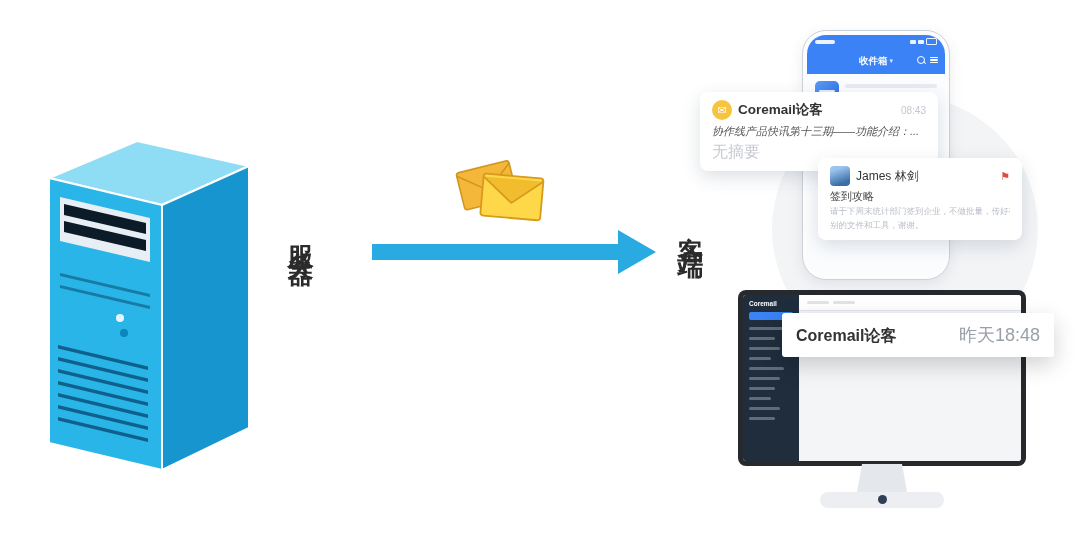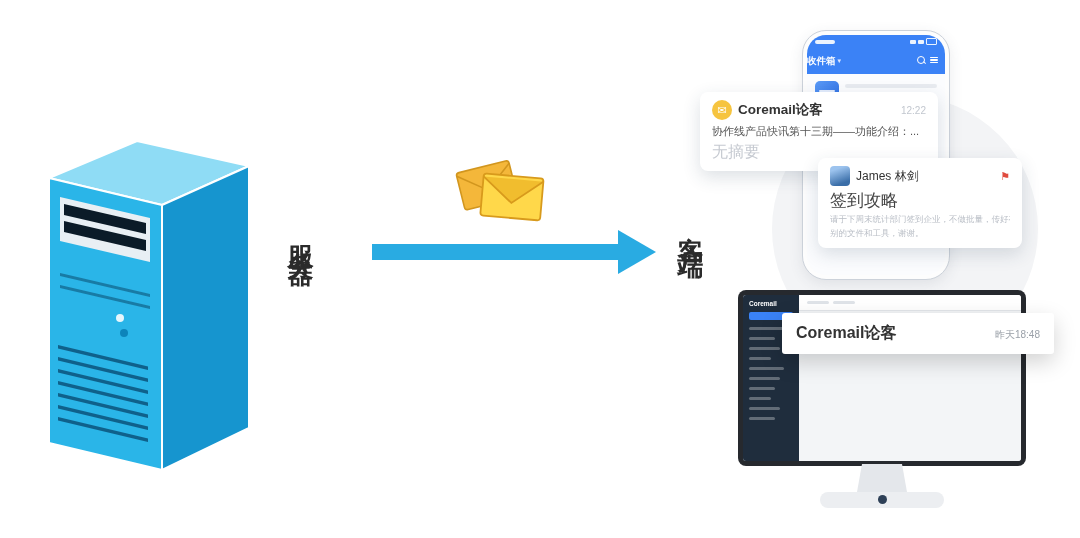--- a/index.html
+++ b/index.html
@@ -26,21 +26,21 @@
   
   .phone{position:absolute;left:802px;top:30px;width:148px;height:250px;background:#fdfdfd;
     border:1.5px solid #ccd2da;border-radius:24px;padding:4px;box-sizing:border-box;z-index:2;
     box-shadow:0 4px 14px rgba(60,70,90,.10);}
   .screen{width:100%;height:100%;border-radius:19px;overflow:hidden;background:#fbfcfe;position:relative;}
   .statusbar{height:13px;background:#3b82f6;display:flex;align-items:center;padding:0 8px;}
   .sb-time{width:20px;height:4px;background:rgba(255,255,255,.9);border-radius:2px;}
   .sb-right{margin-left:auto;display:flex;gap:2px;align-items:center;}
   .sb-ico{width:6px;height:4px;background:rgba(255,255,255,.9);border-radius:1px;}
   .sb-batt{width:9px;height:5px;border:1px solid rgba(255,255,255,.9);border-radius:1px;}
-  .navbar{height:26px;background:#3b82f6;display:flex;align-items:center;
+  .navbar{height:26px;background:#3b82f6;display:flex;align-items:center;justify-content:center;
     position:relative;color:#fff;}
   .nav-title{font-size:9.5px;font-weight:bold;color:#fff;}
   .nav-caret{font-size:7px;margin-left:2px;color:#dbe7ff;}
   .nav-icons{position:absolute;right:7px;top:8px;display:flex;gap:5px;align-items:center;}
   .ico-search{width:6px;height:6px;border:1.3px solid #fff;border-radius:50%;position:relative;}
   .ico-search::after{content:"";position:absolute;left:5px;top:5px;width:3px;height:1.3px;background:#fff;transform:rotate(45deg);}
   .ico-menu{width:8px;height:7px;display:flex;flex-direction:column;justify-content:space-between;}
   .ico-menu i{display:block;height:1.3px;background:#fff;border-radius:1px;}
   .pcontent{padding:7px 8px;display:flex;gap:6px;align-items:flex-start;}
   .ptile{width:24px;height:24px;border-radius:5px;background:linear-gradient(135deg,#5b9bf7,#2a6ae0);
@@ -55,22 +55,22 @@
   .card1{left:700px;top:92px;width:238px;}
   .card2{left:818px;top:158px;width:204px;}
   .crow{display:flex;align-items:center;gap:6px;}
   .appicon{width:20px;height:20px;border-radius:50%;background:#f6c43f;color:#fff;font-size:11px;
     display:flex;align-items:center;justify-content:center;flex:0 0 auto;}
   .avatar{width:20px;height:20px;border-radius:4px;background:linear-gradient(160deg,#9cc3ee 20%,#3a6ea8 80%);flex:0 0 auto;}
   .ctitle{font-weight:bold;font-size:13.5px;color:#333;white-space:nowrap;}
   .ctitle2{font-weight:normal;font-size:12px;color:#333;white-space:nowrap;}
   .ctime{margin-left:auto;font-size:10px;color:#c2c7cf;}
   .cflag{margin-left:auto;font-size:11px;color:#e04b3f;line-height:1;}
-  .csubject{font-size:11px;color:#555;margin-top:4px;white-space:nowrap;overflow:hidden;}
-  .csubject2{font-size:17px;color:#444;margin-top:3px;white-space:nowrap;overflow:hidden;}
+  .csubject{font-size:11px;color:#555;margin-top:4px;white-space:nowrap;overflow:hidden;font-style:italic;}
+  .csubject2{font-size:11px;color:#444;margin-top:3px;white-space:nowrap;overflow:hidden;}
   .cpreview{font-size:16px;color:#c6cad1;margin-top:3px;white-space:nowrap;overflow:hidden;}
   .cpreview2{font-size:8.5px;color:#b9bec6;margin-top:2px;white-space:nowrap;overflow:hidden;}
   
   .monitor{position:absolute;left:738px;top:290px;width:288px;height:176px;background:#26292e;
     border-radius:8px;padding:5px;box-sizing:border-box;z-index:1;}
   .mscreen{width:100%;height:100%;border-radius:3px;overflow:hidden;display:flex;background:#eef1f4;}
   .msidebar{width:56px;background:#1f2d3d;padding:5px 6px;box-sizing:border-box;flex:0 0 auto;}
   .brand{color:#fff;font-size:6.5px;font-weight:bold;white-space:nowrap;overflow:hidden;margin-bottom:5px;}
   .compose{height:8px;background:#3a82f6;border-radius:2px;margin-bottom:7px;}
   .sbar{height:3px;background:rgba(255,255,255,.30);border-radius:1.5px;margin-bottom:7px;}
@@ -78,21 +78,21 @@
   .mmain{flex:1;display:flex;flex-direction:column;}
   .mtoolbar{height:15px;background:#fff;border-bottom:1px solid #e3e6ea;display:flex;align-items:center;gap:4px;padding:0 8px;}
   .tbar{height:3px;width:22px;background:#dfe3e8;border-radius:1.5px;}
   .mbody{flex:1;background:#f3f5f7;padding:8px;}
   .mbody i{display:block;height:3px;background:#e0e4e9;border-radius:1.5px;margin-bottom:7px;width:40%;}
   
   .popup{position:absolute;left:782px;top:313px;width:272px;background:#fff;border-radius:3px;
     box-shadow:0 8px 22px rgba(0,0,0,.18);padding:10px 14px;box-sizing:border-box;z-index:7;}
   .prow{display:flex;align-items:baseline;}
   .ptitle{font-size:16px;font-weight:bold;color:#333;}
-  .ptime{margin-left:auto;font-size:10px;color:#9aa0a8;}
+  .ptime{margin-left:auto;font-size:18px;color:#9aa0a8;}
   .pbody{font-size:13.5px;color:#555;margin-top:8px;white-space:nowrap;overflow:hidden;}
   
   .neck{position:absolute;left:857px;top:464px;width:50px;height:28px;background:#e4e7eb;
     clip-path:polygon(10% 0,90% 0,100% 100%,0 100%);z-index:1;}
   .base{position:absolute;left:820px;top:492px;width:124px;height:16px;background:#eceef1;border-radius:8px;z-index:1;}
   .base-dot{width:9px;height:9px;background:#2e4057;border-radius:50%;margin:3px auto 0;}
 </style>
 </head>
 <body>
 
@@ -169,21 +169,21 @@
             <i class="short"></i>
           </div>
       </div>
     </div>
   </div>
 
   <div class="card card1">
     <div class="crow">
       <span class="appicon">✉</span>
       <span class="ctitle">Coremail论客</span>
-      <span class="ctime">12:22</span>
+      <span class="ctime">08:43</span>
     </div>
     <div class="csubject">协作线产品快讯第十三期——功能介绍：...</div>
     <div class="cpreview">无摘要</div>
   </div>
 
   <div class="card card2">
     <div class="crow">
       <span class="avatar"></span>
       <span class="ctitle2">James 林剑</span>
       <span class="cflag">⚑</span>

